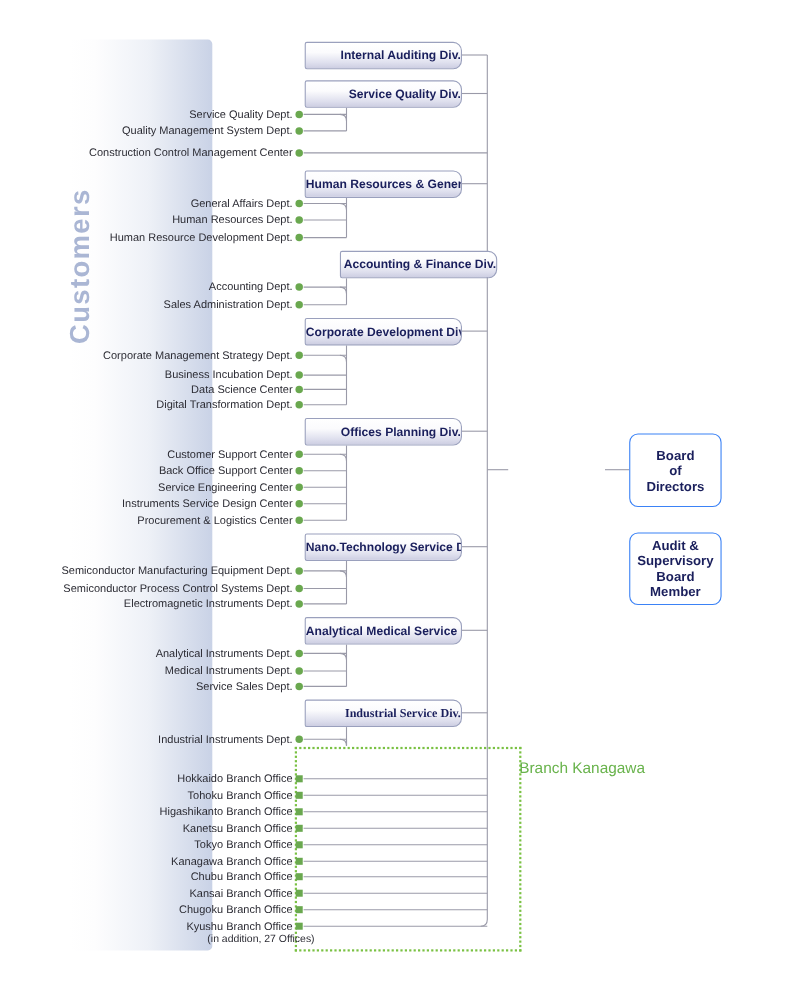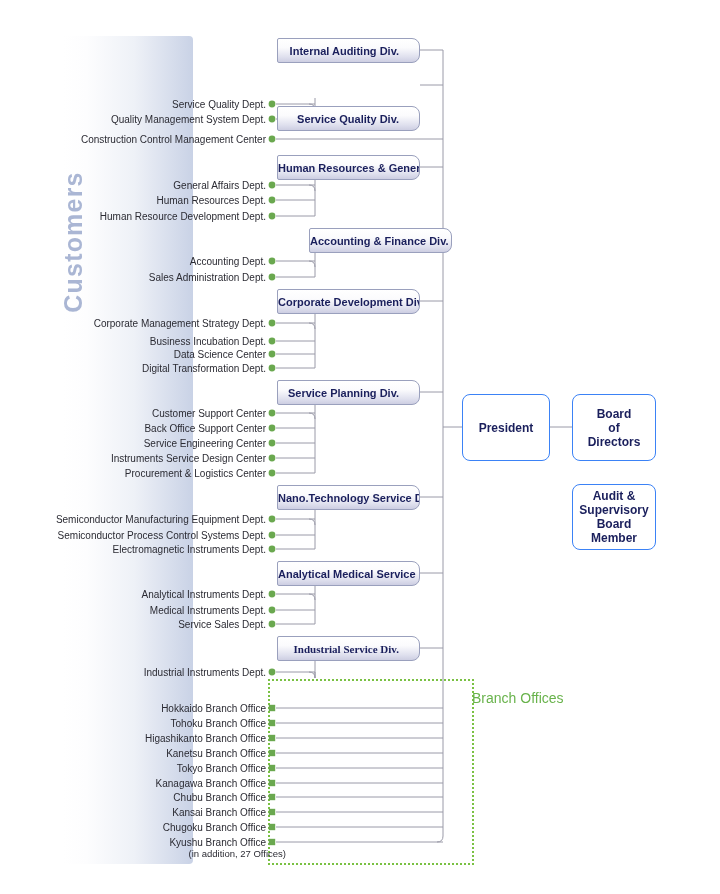--- a/index.html
+++ b/index.html
@@ -67,21 +67,21 @@
     left: 277px;
     box-sizing: border-box;
     border: 1px solid #9aa0bd;
     border-radius: 2px 8px 8px 2px;
     background: linear-gradient(to bottom, #ffffff 0%, #fbfbfd 38%, #dfe0ee 78%, #cdcee2 100%);
     color: #1a1f5c;
     font-size: 11px;
     font-weight: bold;
     line-height: 24px;
     text-align: right;
-    padding-right: 20px;
+    padding-right: 0;
     white-space: nowrap;
     overflow: hidden;
   }
 
   
   .rbox {
     position: absolute;
     box-sizing: border-box;
     border: 1px solid #3b82f6;
     border-radius: 8px;
@@ -153,21 +153,21 @@
 <body>
 
 <div id="chart">
 
   <div class="cust-band"></div>
   <div class="cust-label-wrap">
     <div class="cust-label">Customers</div>
   </div>
 
   <div class="branch-frame"></div>
-  <div class="branch-title">Branch Offices</div>
+  <div class="branch-title">Branch Kanagawa</div>
 
   <svg class="lines" id="svg-lines" viewBox="0 0 720 894">
       <path d="M420 50 H443" fill="none" stroke="#9a9aa8" stroke-width="1"></path>
       <path d="M420 85 H443" fill="none" stroke="#9a9aa8" stroke-width="1"></path>
       <path d="M315 119 V110 Q315 104 309 104" fill="none" stroke="#9a9aa8" stroke-width="1"></path>
       <path d="M315 98 V110" fill="none" stroke="#9a9aa8" stroke-width="1"></path>
       <circle cx="272" cy="104" r="3.4" fill="#6aa84f"></circle>
       <path d="M276 104 H315" fill="none" stroke="#9a9aa8" stroke-width="1"></path>
       <circle cx="272" cy="119" r="3.4" fill="#6aa84f"></circle>
       <path d="M276 119 H315" fill="none" stroke="#9a9aa8" stroke-width="1"></path>
@@ -256,37 +256,37 @@
       <path d="M276 827 H443" fill="none" stroke="#9a9aa8" stroke-width="1"></path>
       <rect x="268.8" y="838.8" width="6.4" height="6.4" fill="#6aa84f"></rect>
       <path d="M276 842 H443" fill="none" stroke="#9a9aa8" stroke-width="1"></path>
       <path d="M443 50 V836 Q443 842 437 842" fill="none" stroke="#9a9aa8" stroke-width="1"></path>
       <path d="M443 427 H462" fill="none" stroke="#9a9aa8" stroke-width="1"></path>
       <path d="M550 427 H572" fill="none" stroke="#9a9aa8" stroke-width="1"></path>
     </svg>
 
   <div id="dyn">
       <div class="div-box" style="top: 38px;">Internal Auditing Div.</div>
-      <div class="div-box" style="top: 73px; margin-top: 33px;">Service Quality Div.</div>
+      <div class="div-box" style="top: 73px;">Service Quality Div.</div>
       <div class="dept" style="top: 99px;">Service Quality Dept.</div>
       <div class="dept" style="top: 114px;">Quality Management System Dept.</div>
       <div class="dept" style="top: 134px;">Construction Control Management Center</div>
       <div class="div-box" style="top: 155px;">Human Resources &amp; General Affairs Div.</div>
       <div class="dept" style="top: 180px;">General Affairs Dept.</div>
       <div class="dept" style="top: 195px;">Human Resources Dept.</div>
       <div class="dept" style="top: 211px;">Human Resource Development Dept.</div>
       <div class="div-box" style="top: 228px; margin-left: 32px;">Accounting &amp; Finance Div.</div>
       <div class="dept" style="top: 256px;">Accounting Dept.</div>
       <div class="dept" style="top: 272px;">Sales Administration Dept.</div>
       <div class="div-box" style="top: 289px;">Corporate Development Div.</div>
       <div class="dept" style="top: 318px;">Corporate Management Strategy Dept.</div>
       <div class="dept" style="top: 336px;">Business Incubation Dept.</div>
       <div class="dept" style="top: 349px;">Data Science Center</div>
       <div class="dept" style="top: 363px;">Digital Transformation Dept.</div>
-      <div class="div-box" style="top: 380px;">Service Planning Div.</div>
+      <div class="div-box" style="top: 380px;">Offices Planning Div.</div>
       <div class="dept" style="top: 408px;">Customer Support Center</div>
       <div class="dept" style="top: 423px;">Back Office Support Center</div>
       <div class="dept" style="top: 438px;">Service Engineering Center</div>
       <div class="dept" style="top: 453px;">Instruments Service Design Center</div>
       <div class="dept" style="top: 468px;">Procurement &amp; Logistics Center</div>
       <div class="div-box" style="top: 485px;">Nano.Technology Service Div.</div>
       <div class="dept" style="top: 514px;">Semiconductor Manufacturing Equipment Dept.</div>
       <div class="dept" style="top: 530px;">Semiconductor Process Control Systems Dept.</div>
       <div class="dept" style="top: 544px;">Electromagnetic Instruments Dept.</div>
       <div class="div-box" style="top: 561px;">Analytical Medical Service Div.</div>
@@ -301,21 +301,20 @@
       <div class="branch" style="top: 748px;">Kanetsu Branch Office</div>
       <div class="branch" style="top: 763px;">Tokyo Branch Office</div>
       <div class="branch" style="top: 778px;">Kanagawa Branch Office</div>
       <div class="branch" style="top: 792px;">Chubu Branch Office</div>
       <div class="branch" style="top: 807px;">Kansai Branch Office</div>
       <div class="branch" style="top: 822px;">Chugoku Branch Office</div>
       <div class="branch" style="top: 837px;">Kyushu Branch Office</div>
       <div class="note" style="top: 848px;">(in addition, 27 Offices)</div>
     </div>
 
-  <div class="rbox" id="box-president">President</div>
   <div class="rbox" id="box-board">Board
 of
 Directors</div>
   <div class="rbox" id="box-audit">Audit &amp;
 Supervisory
 Board
 Member</div>
 
 </div>
 

